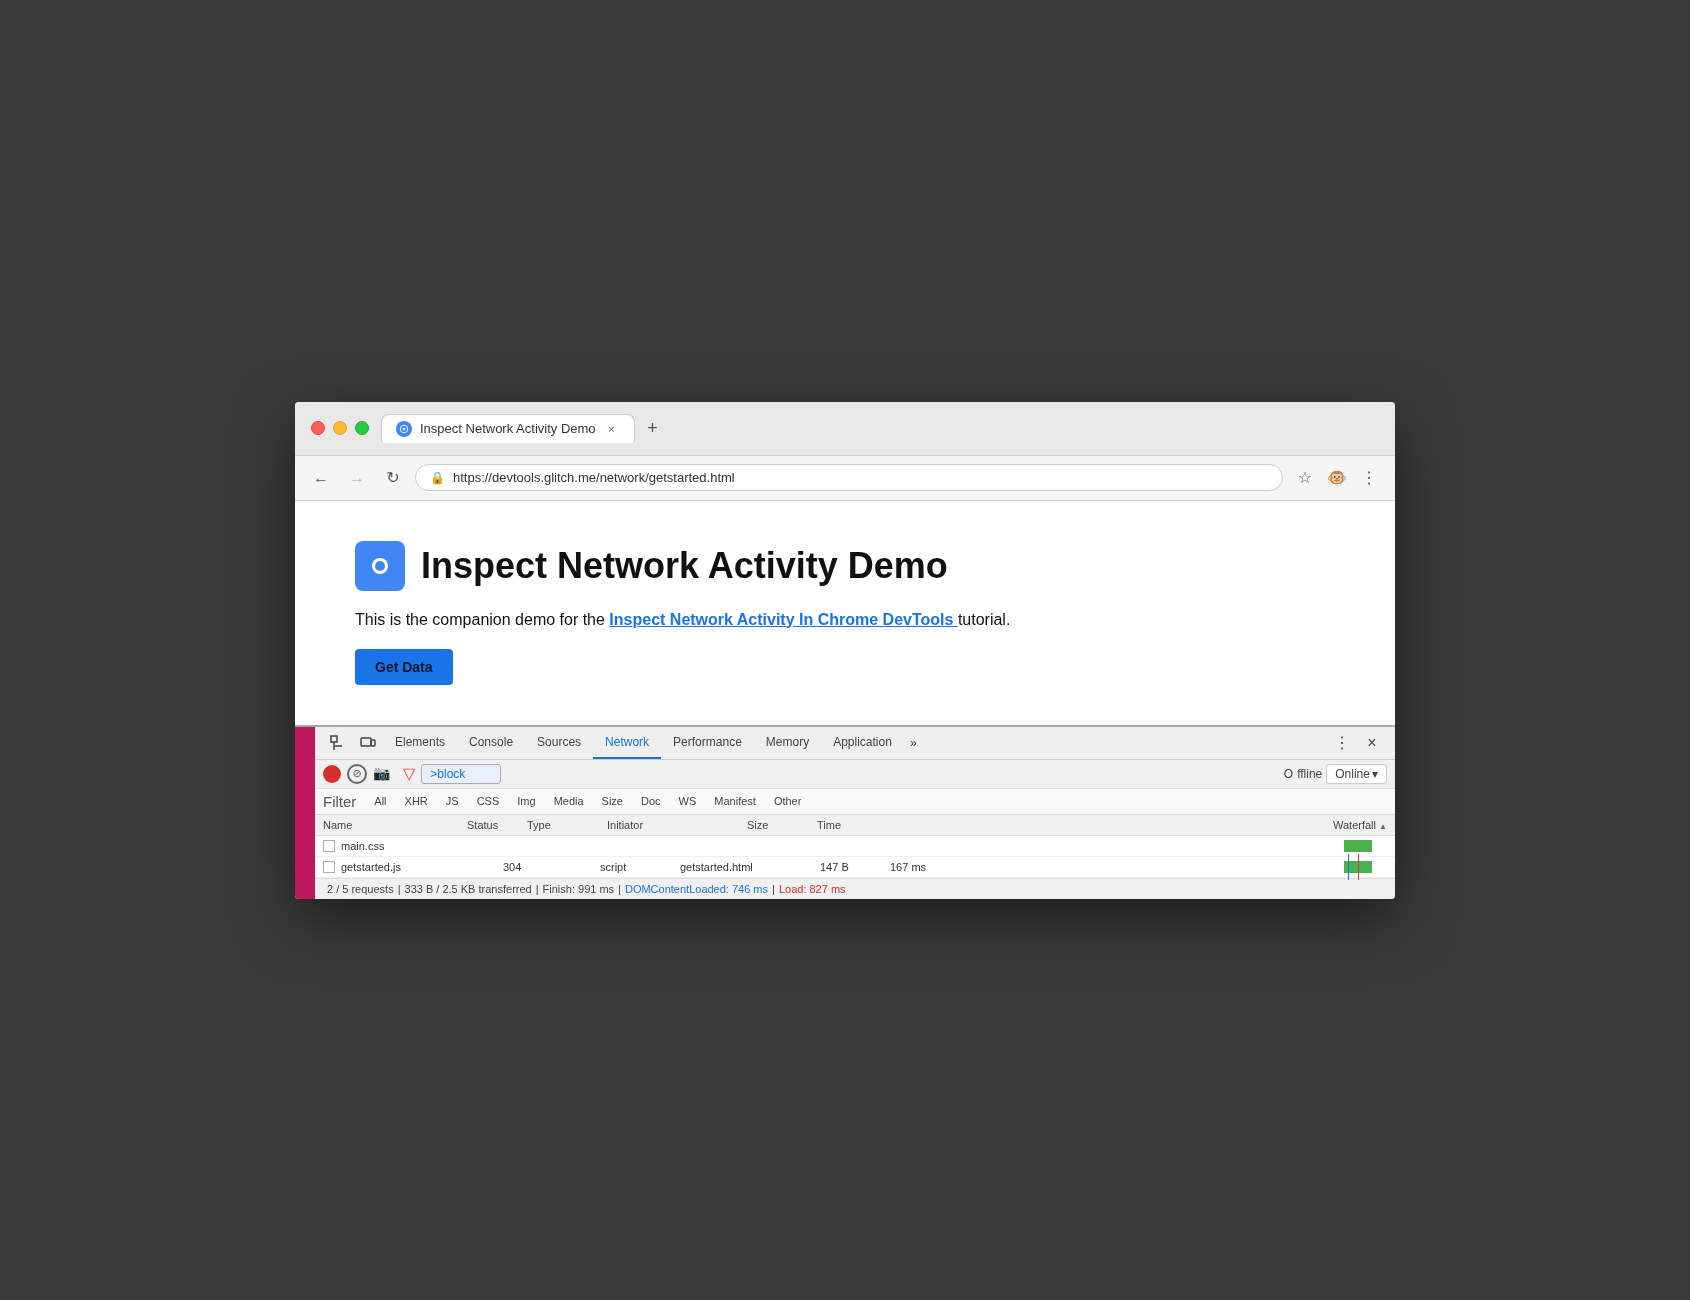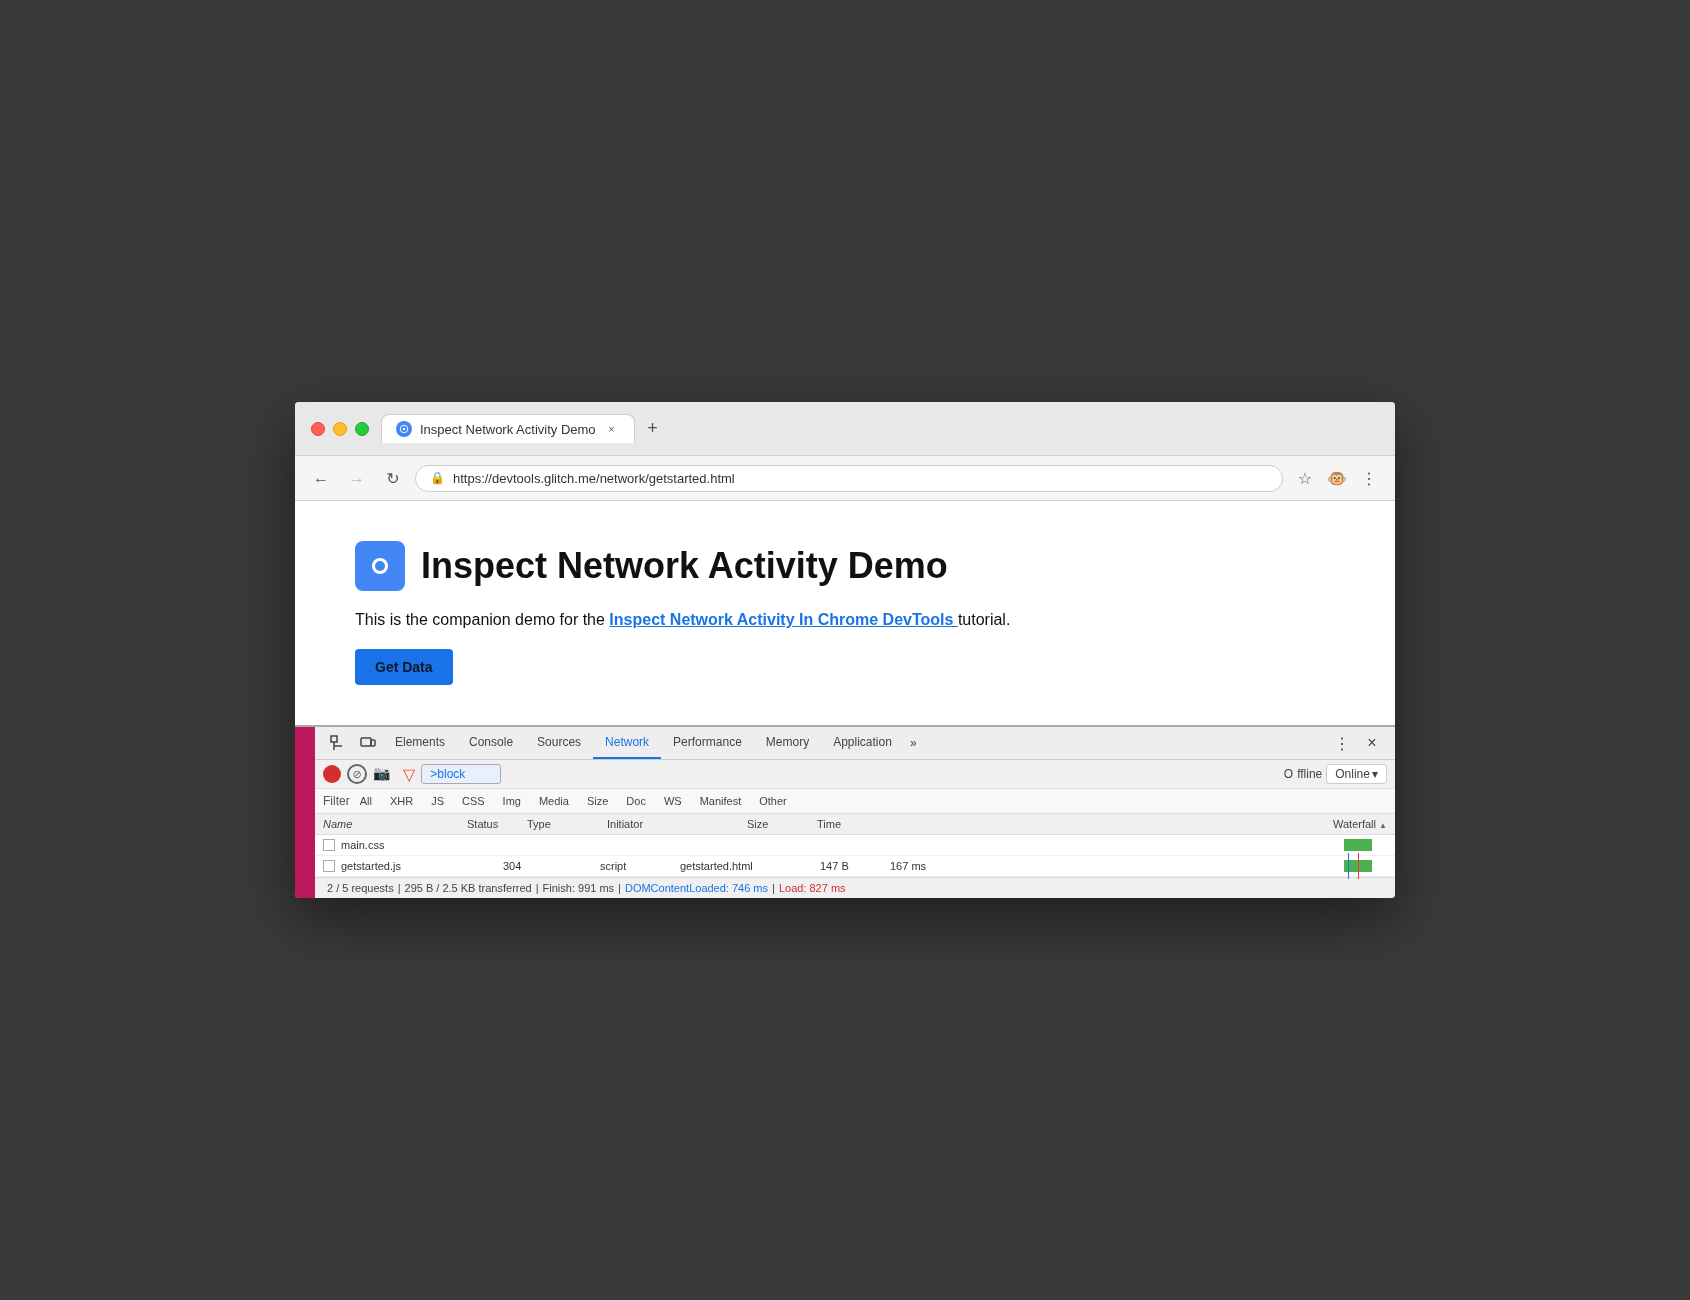--- a/index.html
+++ b/index.html
@@ -323,41 +323,41 @@
       align-items: center;
       gap: 2px;
       padding: 4px 8px;
       background: #f8f8f8;
       border-bottom: 1px solid #ddd;
       font-size: 11px;
       color: #444;
       overflow: hidden;
     }
     .filter-label {
-      margin-right: 0;
-      font-size: 12px;
+      margin-right: 8px;
+      font-size: 15px;
       color: #555;
     }
     .filter-tab {
       padding: 2px 8px;
       border-radius: 10px;
       cursor: pointer;
       font-size: 11px;
     }
     
     .table-header {
       display: flex;
       align-items: center;
       background: #f0f0f0;
       border-bottom: 1px solid #ddd;
       font-size: 11px;
       color: #444;
       padding: 4px 8px;
     }
-    .th-name { width: 144px; font-weight: 500; font-style: italic; }
+    .th-name { width: 144px; font-weight: 500; }
     .th-status { width: 60px; font-weight: 500; }
     .th-type { width: 80px; font-weight: 500; }
     .th-initiator { width: 140px; font-weight: 500; }
     .th-size { width: 70px; font-weight: 500; }
     .th-time { width: 70px; font-weight: 500; }
     .th-waterfall { flex: 1; font-weight: 500; text-align: right; }
     
     .network-table {
       background: white;
     }
@@ -584,21 +584,21 @@
           <div class="waterfall-bar" style="width:28px;right:15px;top:1px;"></div>
           <div class="waterfall-line-blue"></div>
           <div class="waterfall-line-red"></div>
         </div>
       </div>
     </div>
 
     <div class="status-bar">
       <span>2 / 5 requests</span>
       <span> | </span>
-      <span>295 B / 2.5 KB transferred</span>
+      <span>333 B / 2.5 KB transferred</span>
       <span> | </span>
       <span>Finish: 991 ms</span>
       <span> | </span>
       <span class="status-blue">DOMContentLoaded: 746 ms</span>
       <span> | </span>
       <span class="status-red">Load: 827 ms</span>
     </div>
   </div>
 </div>
 

